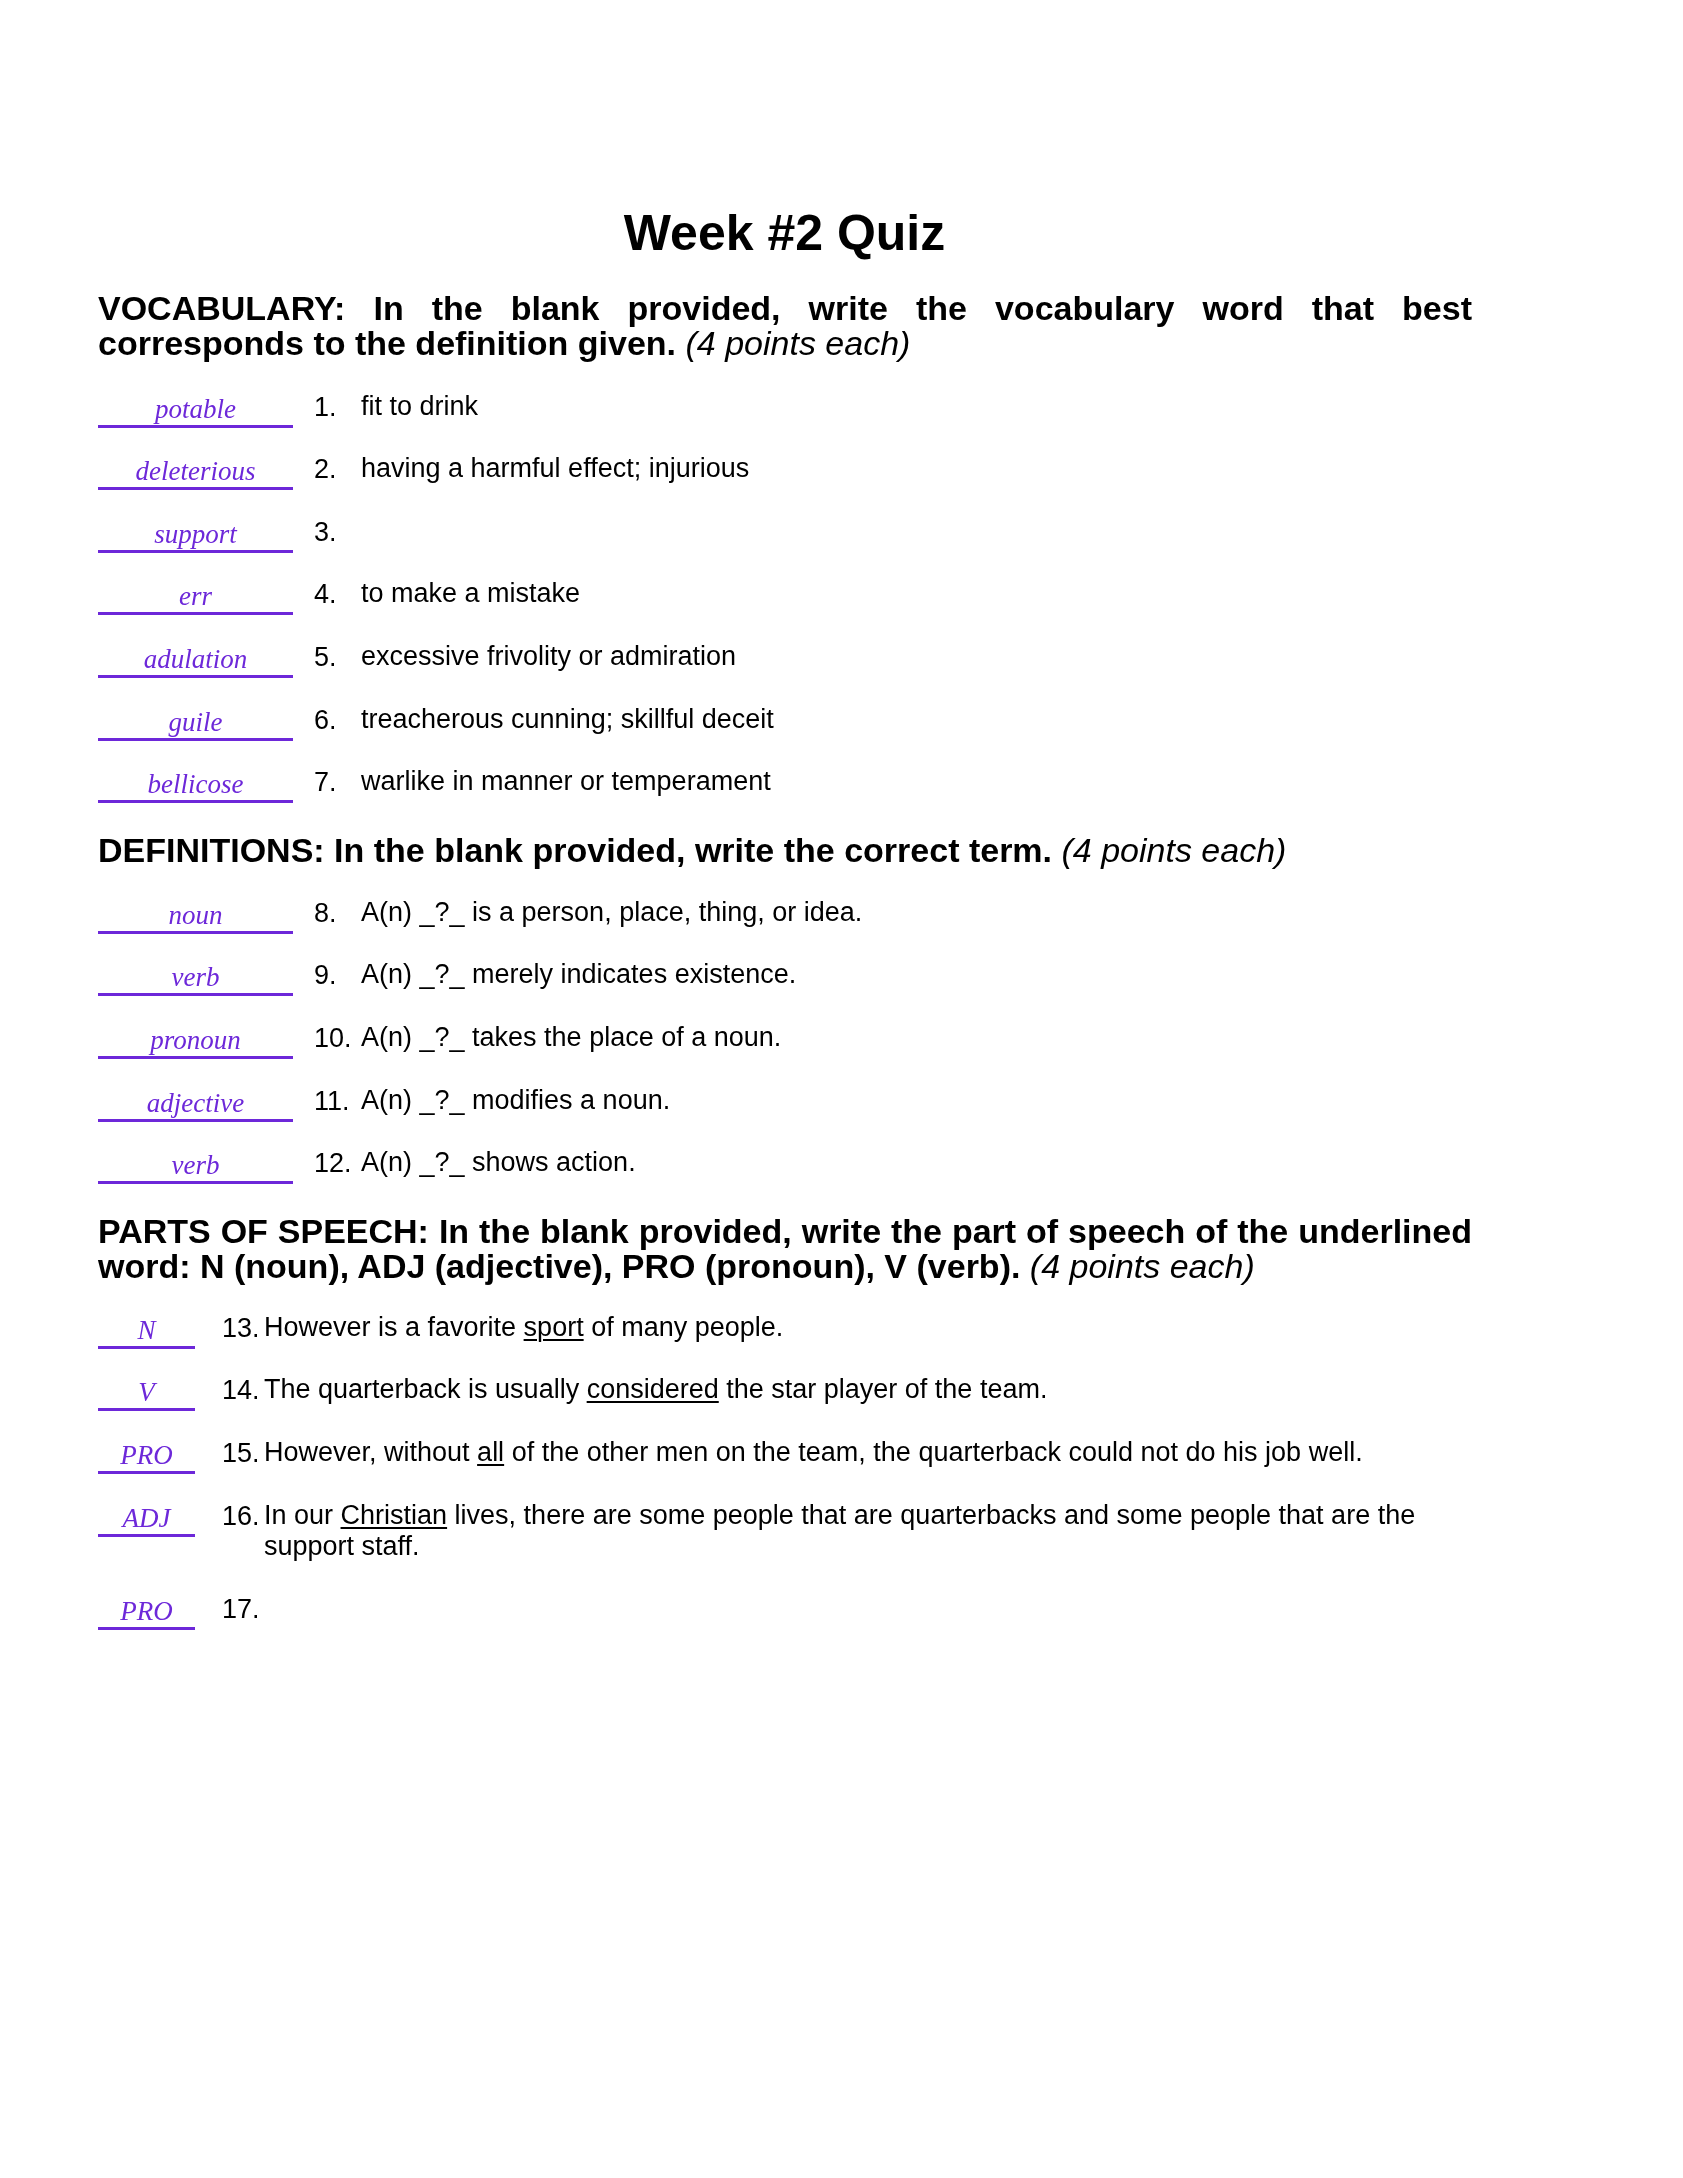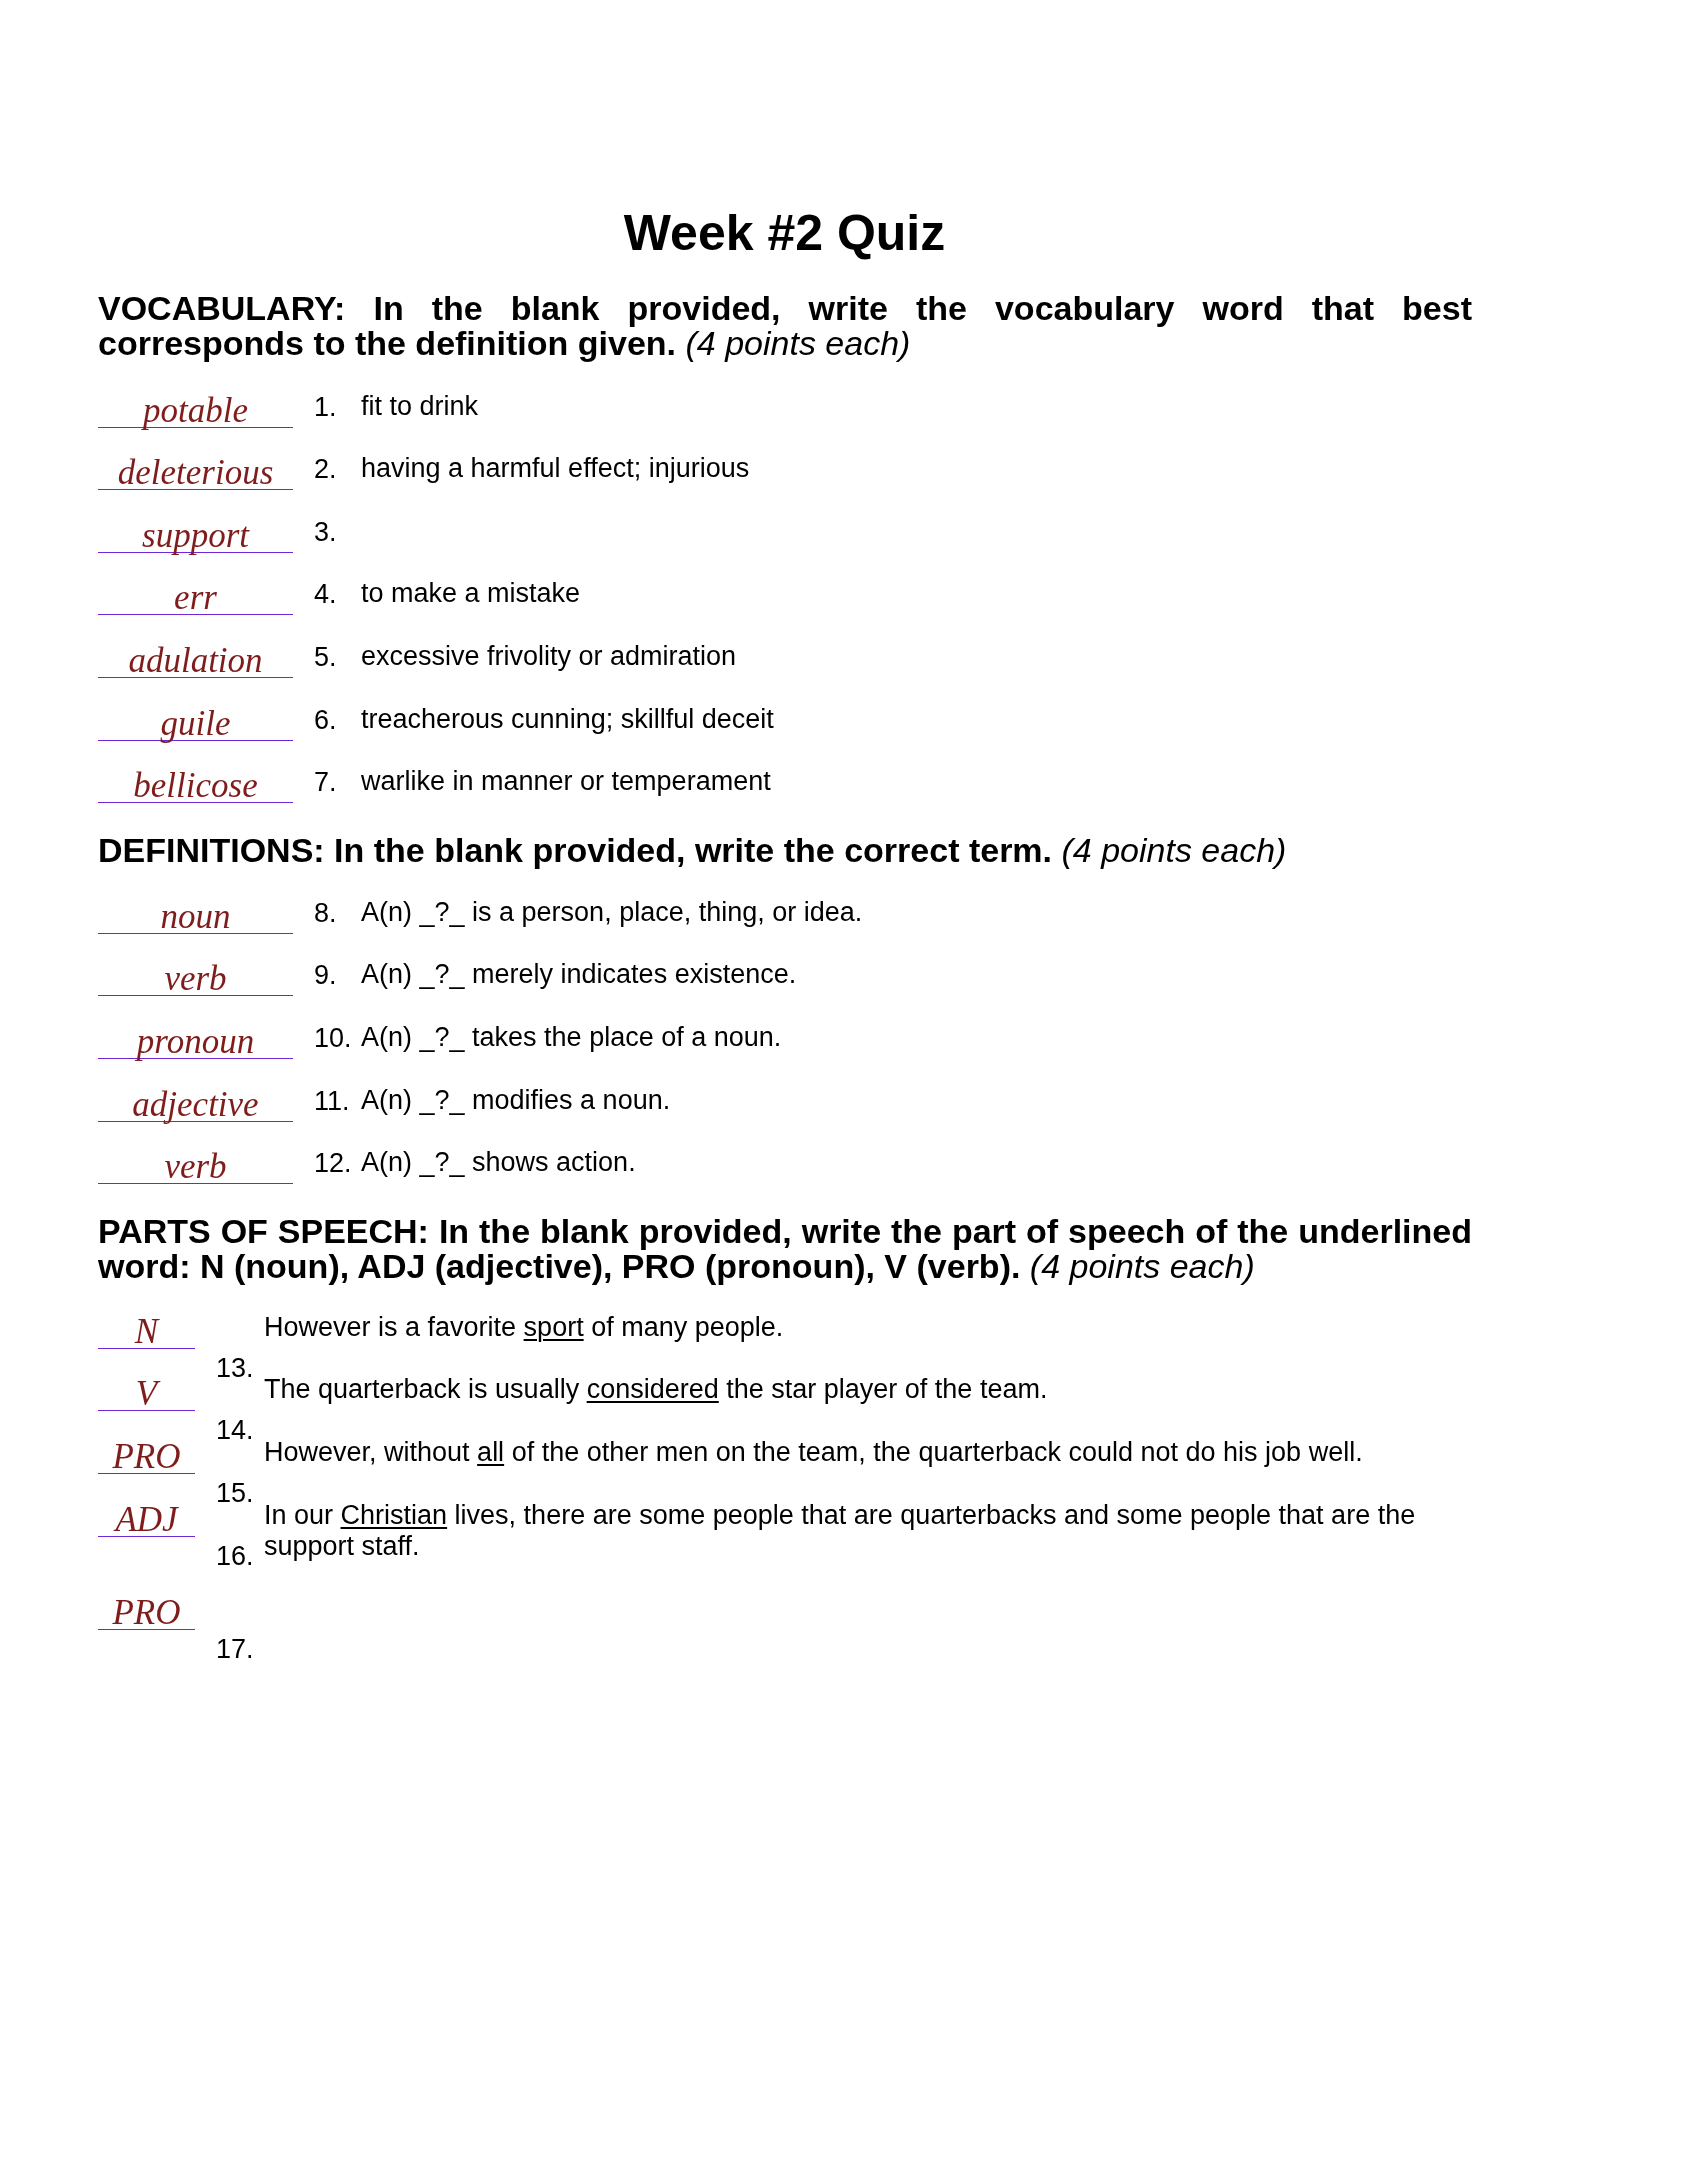--- a/index.html
+++ b/index.html
@@ -4,30 +4,30 @@
   <style>
     html, body { margin: 0; padding: 0; background: #ffffff; }
     body { width: 1683px; height: 2178px; position: relative; overflow: hidden;
            font-family: "Liberation Sans", sans-serif; color: #000; }
     .title { position: absolute; left: 0; width: 1569px; top: 204px; text-align: center;
              font-size: 50px; font-weight: bold; line-height: 59px; }
     .section-head { position: absolute; left: 98px; width: 1374px; font-size: 34px; font-weight: bold;
                     line-height: 35px; text-align: justify; text-align-last: left; }
     .section-head .pts { font-style: italic; font-weight: normal; }
     .row { position: absolute; left: 98px; width: 1406px; height: 40px; }
-    .blank { position: absolute; left: 0; bottom: 0; height: 34px; border-bottom: 1px solid #6d28d9;
-             font-family: "Liberation Serif", serif; font-style: italic; font-size: 35px;
-             text-align: center; line-height: 36px; color: #7f1d1d; }
+    .blank { position: absolute; left: 0; bottom: 0; height: 34px; border-bottom: 3px solid #6d28d9;
+             font-family: "Liberation Serif", serif; font-style: italic; font-size: 27px;
+             text-align: center; line-height: 36px; color: #6d28d9; }
     .blank.long { width: 195px; }
     .blank.short { width: 97px; }
     .num { position: absolute; font-size: 27px; line-height: 34px; top: 2px; }
     .txt { position: absolute; font-size: 27px; line-height: 31px; top: 3px; }
     .vocab .num { left: 216px; }
     .vocab .txt { left: 263px; }
-    .pos .num { left: 118px; margin-top: 40px; }
+    .pos .num { left: 124px; }
     .pos .txt { left: 166px; width: 1228px; }
     u { text-decoration: underline; text-underline-offset: 3px; text-decoration-thickness: 2px; }
   </style>
 </head>
 <body>
 
 <div class="title">Week #2 Quiz</div>
 
 <div class="section-head" style="top:291px">
   <span>VOCABULARY: In the blank provided, write the vocabulary word that best corresponds to the definition given.</span>

